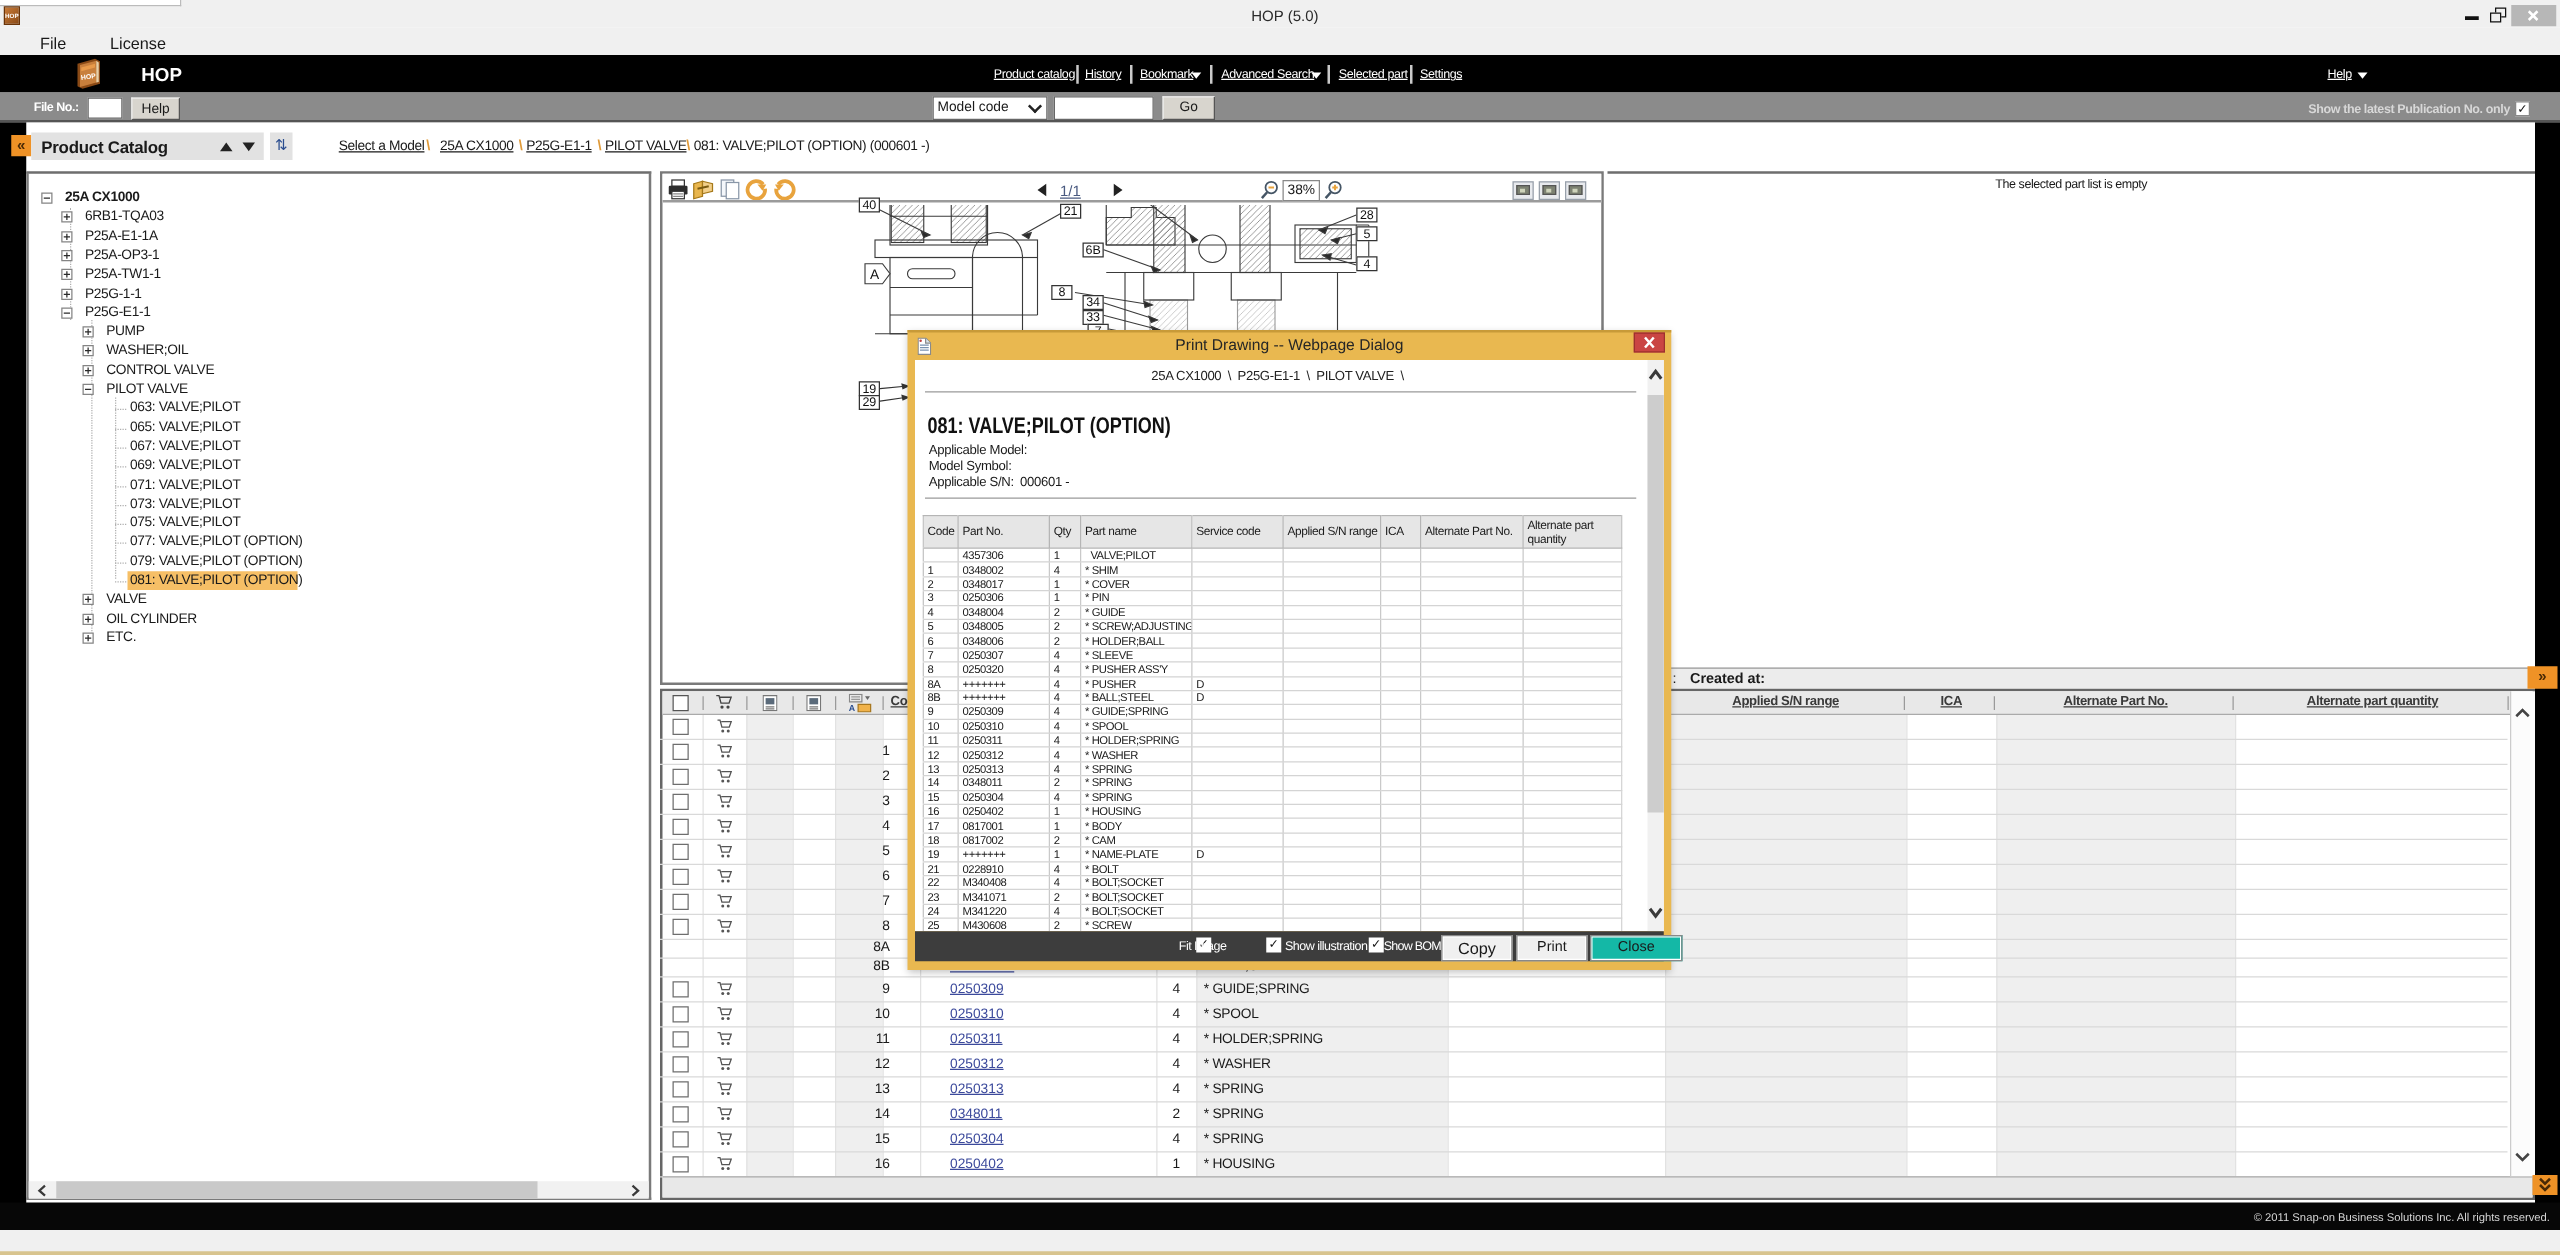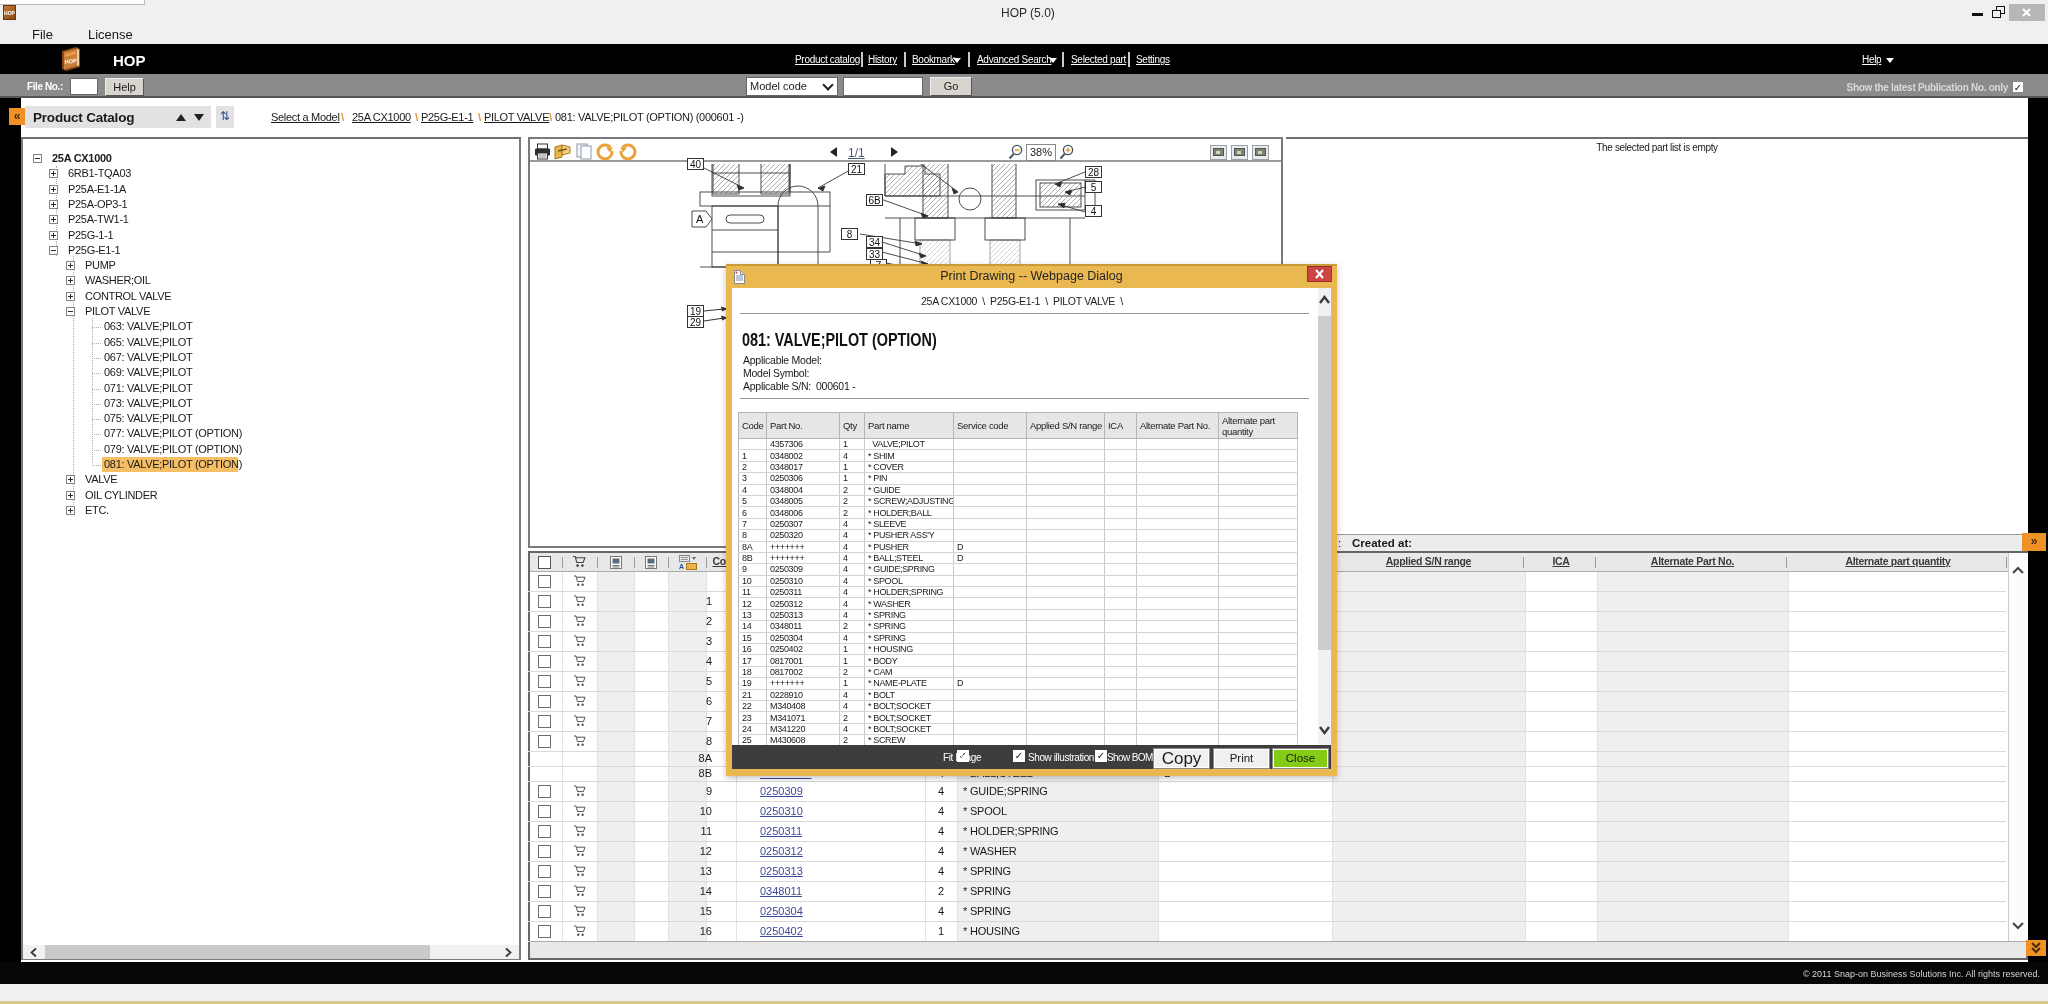--- a/index.html
+++ b/index.html
@@ -1014,17 +1014,17 @@
     </table>
   </div>
 
 <div class="a" style="left:732px;top:745px;width:599px;height:24px;background:#3d3d3d;z-index:12"></div>
 <div class="a" style="left:957px;top:750px;width:12px;height:12px;background:#fff;color:#111;font-size:10px;line-height:11px;text-align:center;z-index:13">✓</div>
 <div class="a w" style="left:943px;top:752px;font-size:10px;letter-spacing:-0.4px;z-index:13">Fit Image</div>
 <div class="a" style="left:1013px;top:750px;width:12px;height:12px;background:#fff;color:#111;font-size:10px;line-height:11px;text-align:center;z-index:13">✓</div>
 <div class="a w" style="left:1028px;top:752px;font-size:10px;letter-spacing:-0.4px;z-index:13">Show illustration</div>
 <div class="a" style="left:1095px;top:750px;width:12px;height:12px;background:#fff;color:#111;font-size:10px;line-height:11px;text-align:center;z-index:13">✓</div>
 <div class="a w" style="left:1107px;top:752px;font-size:10px;letter-spacing:-0.6px;z-index:13">Show BOM</div>
-<div class="a" style="left:1153px;top:748px;width:57px;height:21px;background:#f0f0f0;border:1px solid #888;box-shadow:inset 0 0 0 1px #fff;font-size:17px;text-align:center;line-height:19px;z-index:13">Copy</div>
+<div class="a" style="left:1153px;top:748px;width:57px;height:21px;background:#f0f0f0;border:1px solid #888;box-shadow:inset 0 0 0 1px #fff;font-size:13px;text-align:center;line-height:19px;z-index:13">Copy</div>
 <div class="a" style="left:1213px;top:748px;width:57px;height:21px;background:#f0f0f0;border:1px solid #888;box-shadow:inset 0 0 0 1px #fff;font-size:11.5px;text-align:center;line-height:19px;z-index:13">Print</div>
-<div class="a" style="left:1272px;top:748px;width:57px;height:21px;background:#84cc16;border:1px solid #888;box-shadow:inset 0 0 0 1px #fff;font-size:11.5px;text-align:center;line-height:19px;z-index:13">Close</div>
+<div class="a" style="left:1272px;top:748px;width:74px;height:21px;background:#14b8a6;border:1px solid #888;box-shadow:inset 0 0 0 1px #fff;font-size:11.5px;text-align:center;line-height:19px;z-index:13">Close</div>
 
 <style>.dh{font-size:9.5px;letter-spacing:-0.3px;padding:1px 0 1px 3px;border-right:1px solid #b5b5b5;border-bottom:1px solid #b5b5b5;font-weight:normal;white-space:nowrap;overflow:hidden;vertical-align:middle}</style>
 
 </body></html>

